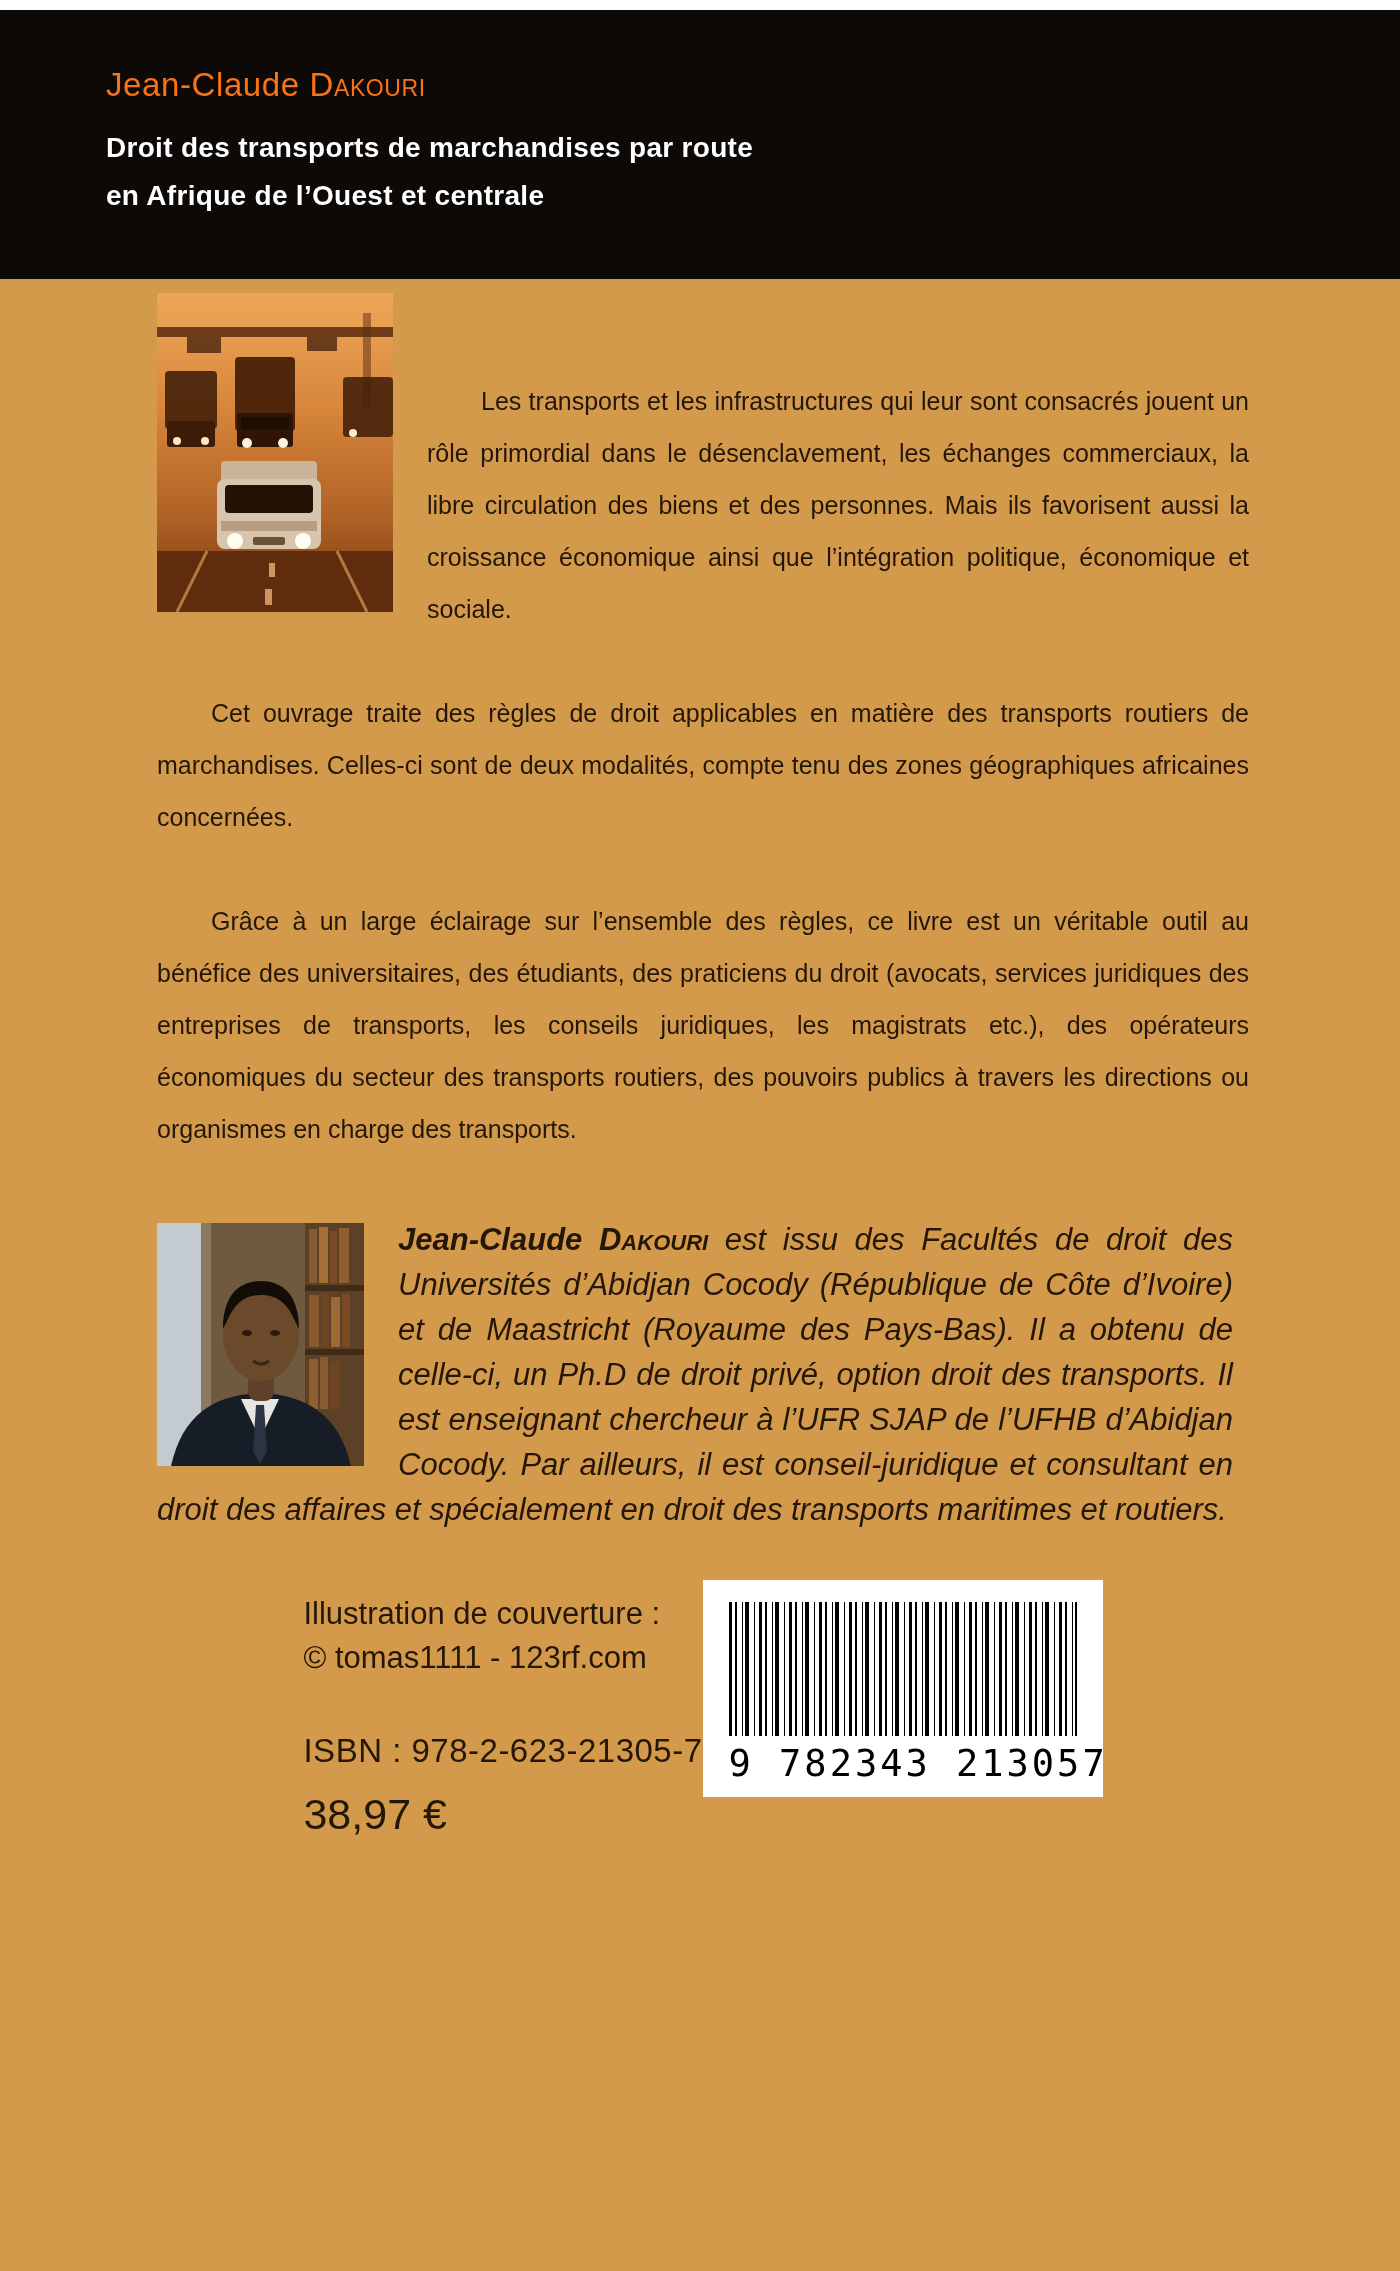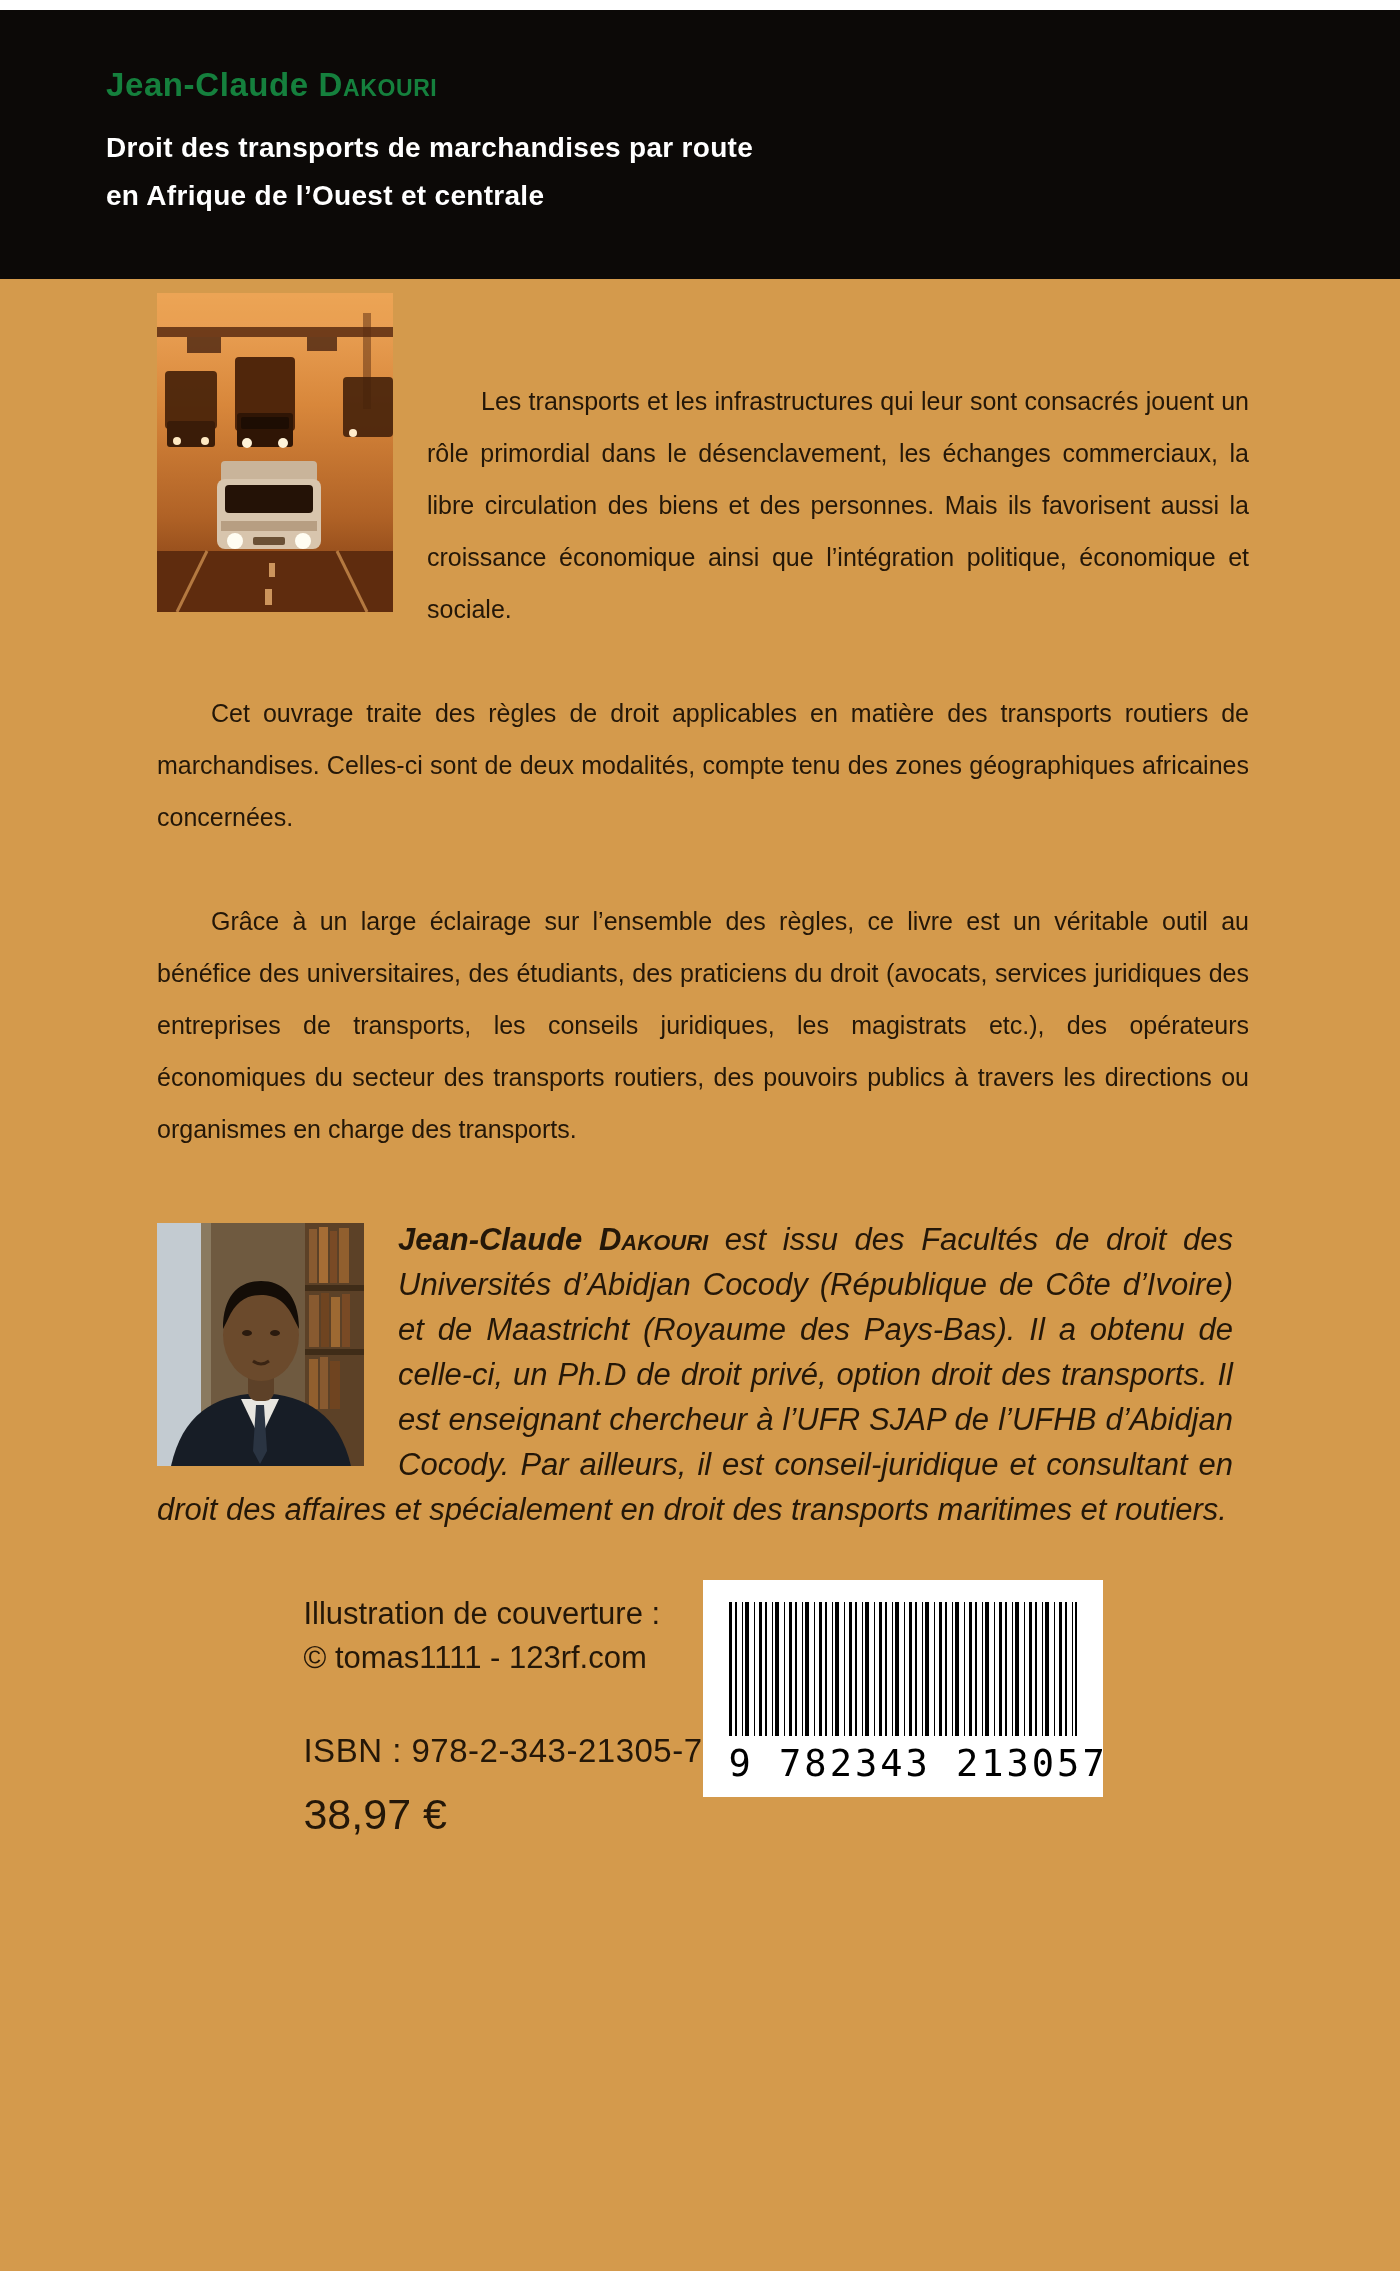--- a/index.html
+++ b/index.html
@@ -8,21 +8,21 @@
     position:relative; width:1400px; height:2271px; margin:0 auto;
     background:#ffffff; overflow:hidden;
     font-family:"Liberation Sans", sans-serif; color:#241708;
   }
   
   .band {
     margin-top:10px; height:269px; background:#0c0907;
     box-sizing:border-box; padding:56px 60px 0 106px;
   }
   .band-author {
-    font-size:33px; font-weight:700; color:#15803d;
+    font-size:33px; font-weight:400; color:#f97316;
     letter-spacing:0.6px; margin-bottom:20px;
   }
   .band-title {
     font-size:28px; font-weight:700; color:#ffffff;
     line-height:48px; letter-spacing:0.3px;
   }
   .sc { font-variant:small-caps; }
   
   .content {
     height:1992px; background:#d49a4c; box-sizing:border-box;
@@ -183,21 +183,21 @@
             <path d="M96 138 Q104 144 112 138" stroke="#3a2413" stroke-width="3" fill="none"></path>
           </g>
         </svg>
       </span><strong class="bio-name"><span>Jean-Claude</span> <span class="sc">Dakouri</span></strong><span> est issu des Facultés de droit des Universités d’Abidjan Cocody (République de Côte d’Ivoire) et de Maastricht (Royaume des Pays-Bas). Il a obtenu de celle-ci, un Ph.D de droit privé, option droit des transports. Il est enseignant chercheur à l’UFR SJAP de l’UFHB d’Abidjan Cocody. Par ailleurs, il est conseil-juridique et consultant en droit des affaires et spécialement en droit des transports maritimes et routiers.</span>
     </p>
 
     <div class="footer">
       <div class="footer-left">
         <div class="credit-label">Illustration de couverture :</div>
         <div class="credit-line">© tomas1111 - 123rf.com</div>
-        <div class="isbn">ISBN : 978-2-343-21305-7</div>
+        <div class="isbn">ISBN : 978-2-623-21305-7</div>
         <div class="price">38,97 €</div>
       </div>
       <div class="barcode">
         <div class="bars"></div>
         <div class="barcode-num">9 782343 213057</div>
       </div>
     </div>
 
   </main>
 </div>

